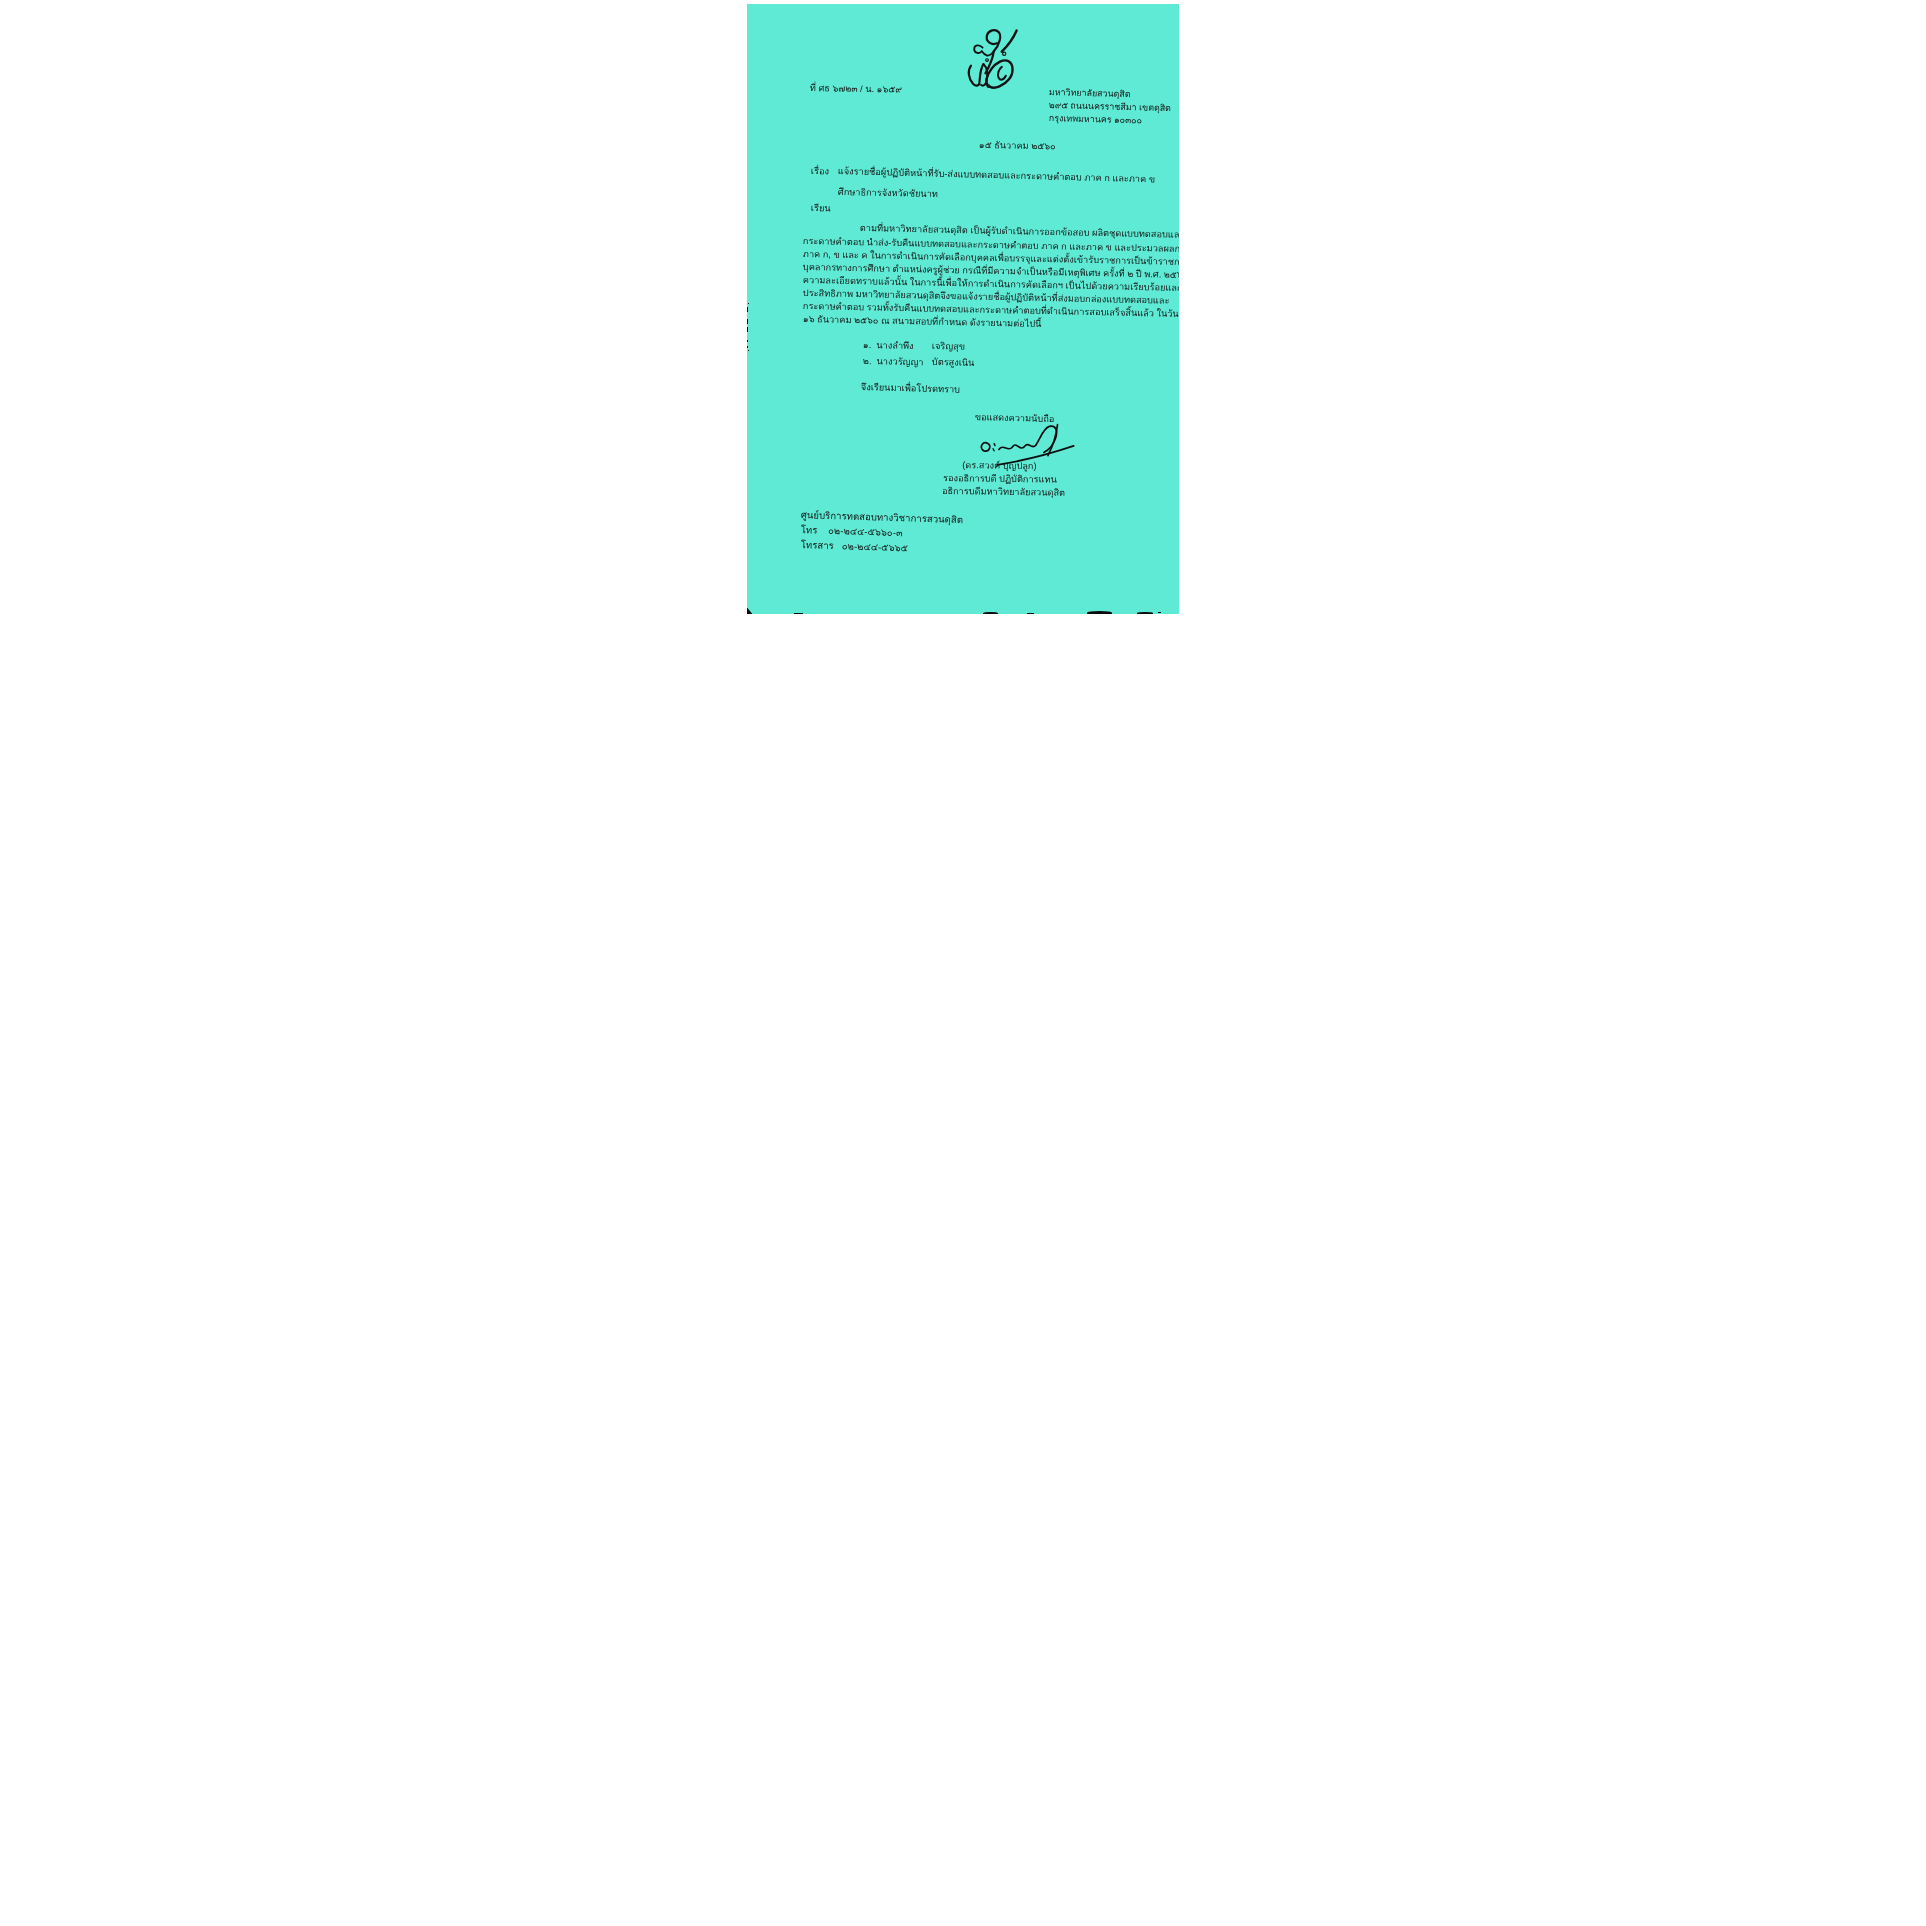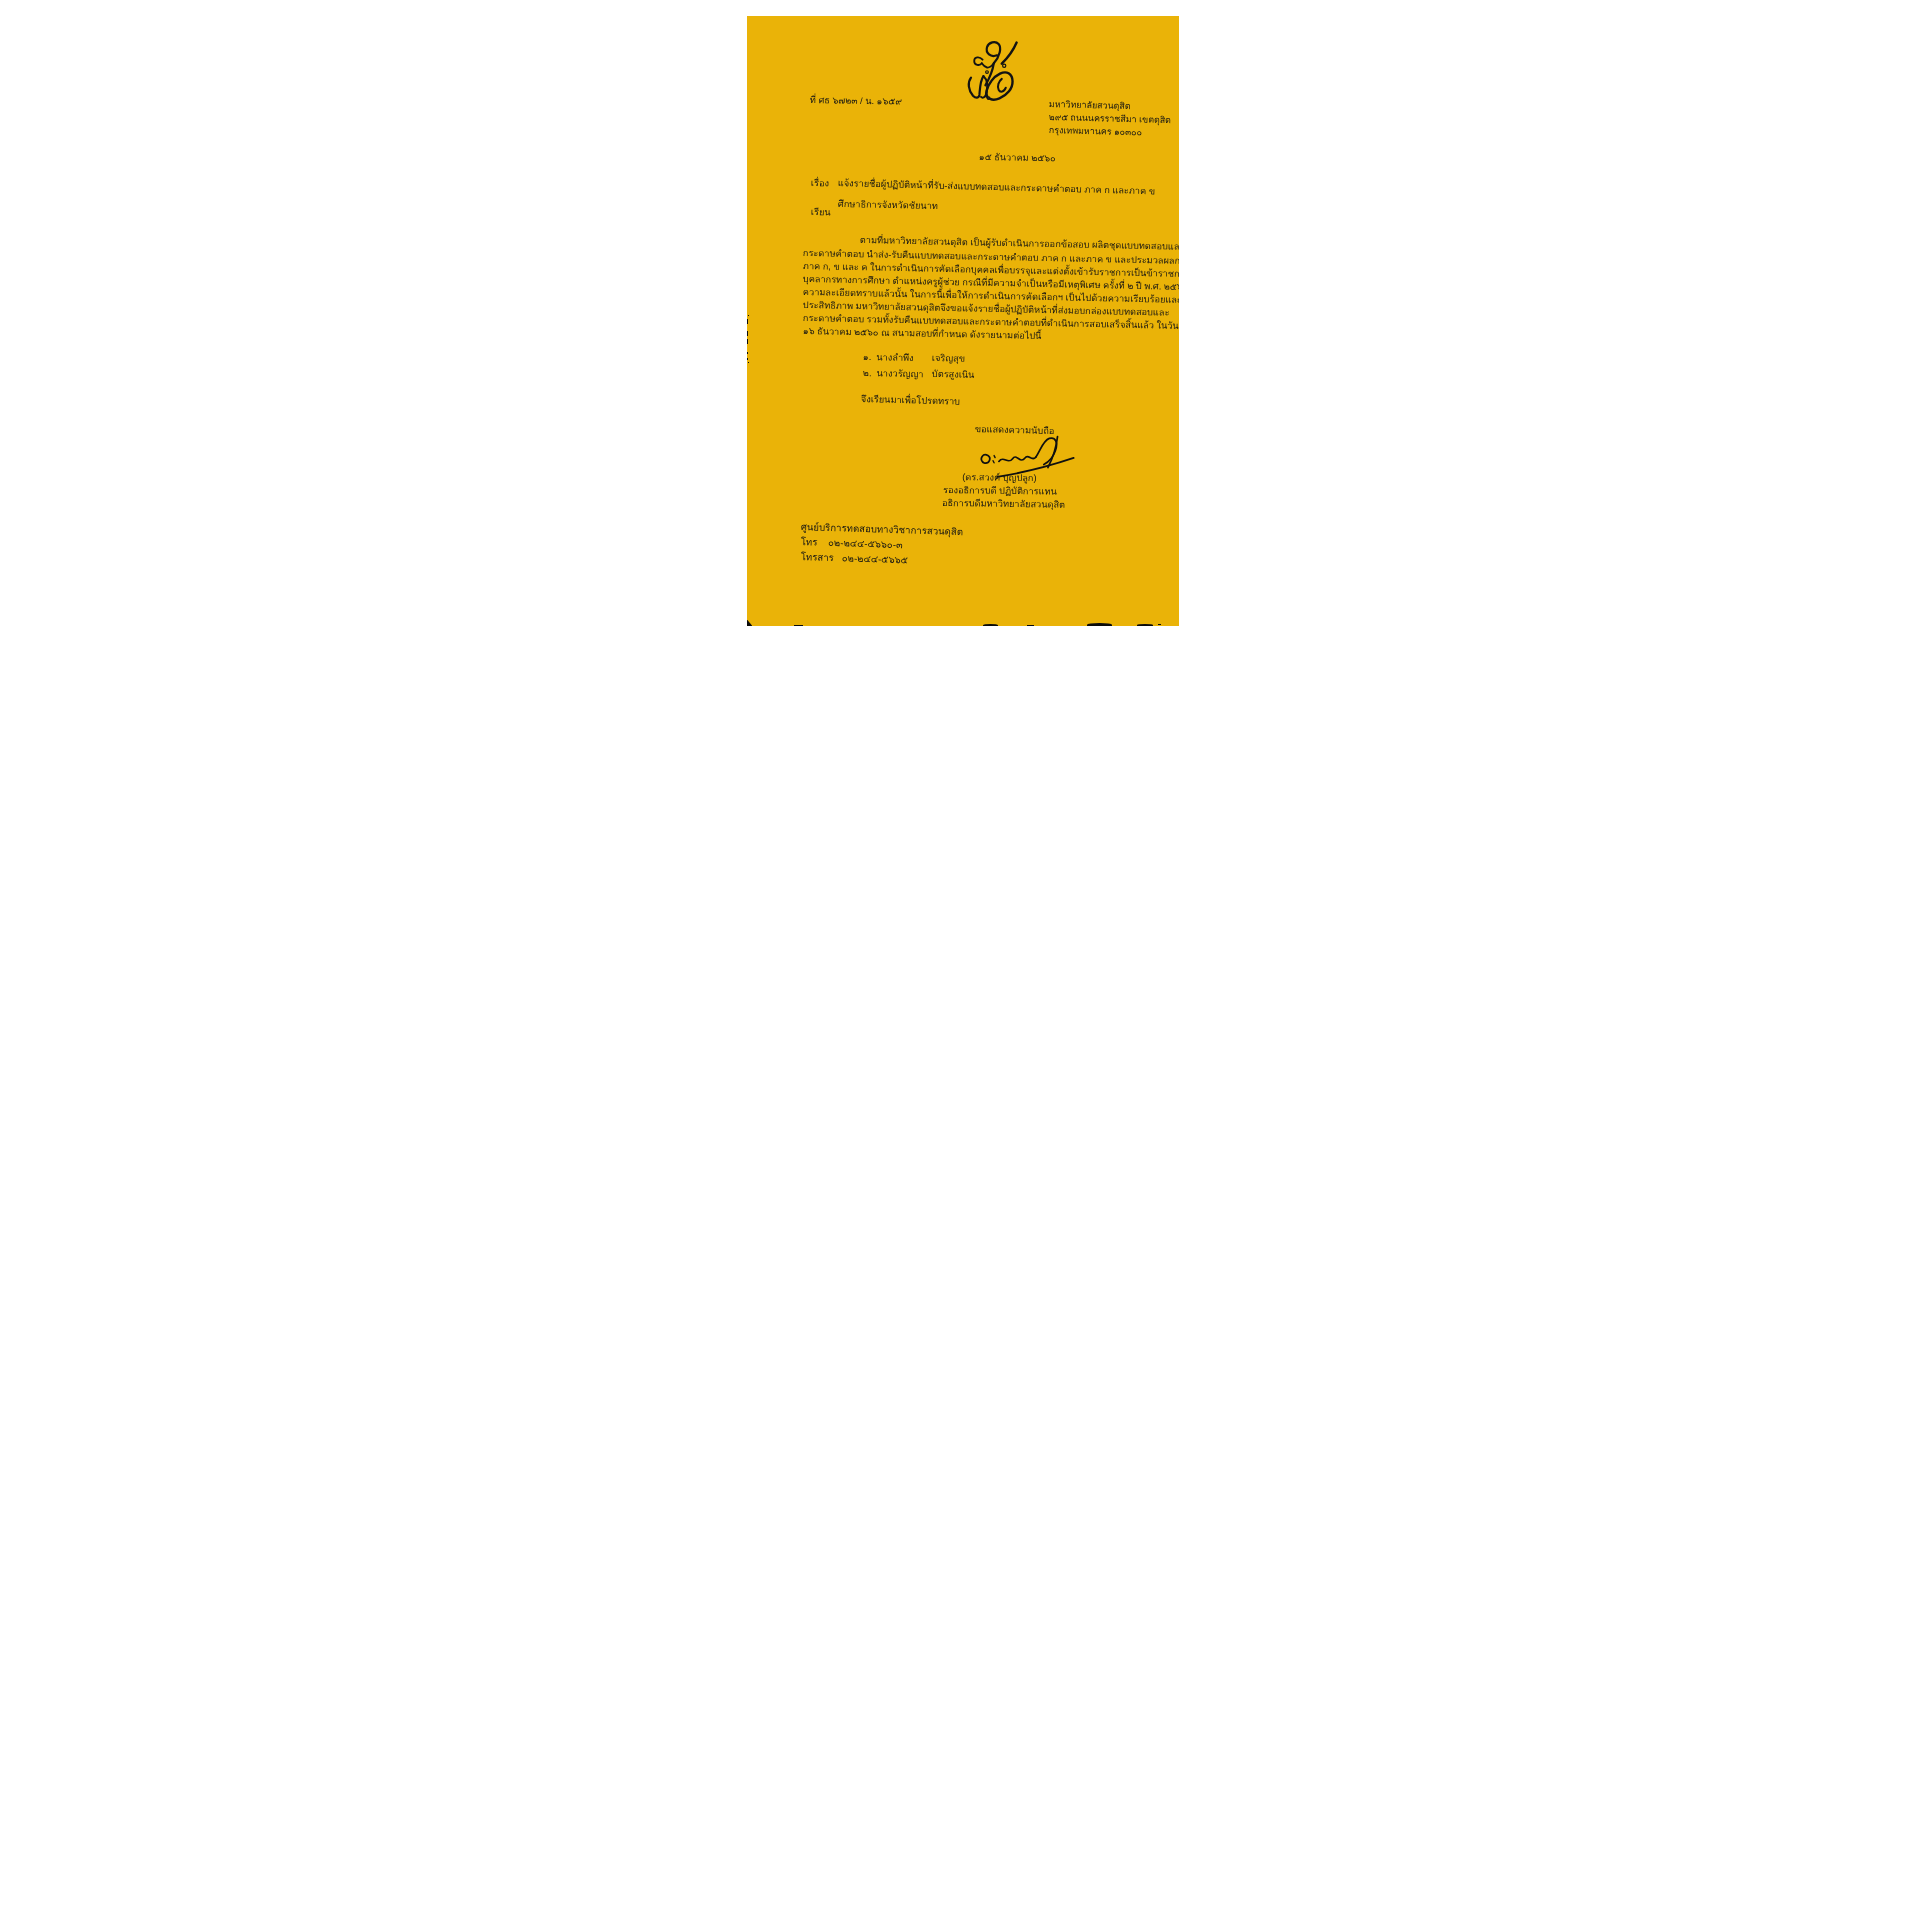--- a/index.html
+++ b/index.html
@@ -1,20 +1,20 @@
 <!DOCTYPE html>
 <html style="font-size:6.2px"><head>
 <meta charset="utf-8">
 <style>
   html,body{margin:0;padding:0;background:#ffffff;}
   .page{
     position:relative;
     width:432px;height:610px;
-    margin:16px auto;
-    background:#eab308;
+    margin:4px auto;
+    background:#5eead4;
     color:#131313;
     font-family:"Liberation Sans", sans-serif;
     overflow:hidden;
   }
   .t{
     position:absolute;
     white-space:nowrap;
     transform-origin:0 0;
     line-height:1.2;
     color:#131313;
@@ -58,21 +58,21 @@
 
   <div class="t fs23 r15" style="left:302px;top:83px;">มหาวิทยาลัยสวนดุสิต</div>
   <div class="t fs23 r15" style="left:302px;top:96px;">๒๙๕ ถนนนครราชสีมา เขตดุสิต</div>
   <div class="t fs23 r15" style="left:302px;top:109px;">กรุงเทพมหานคร ๑๐๓๐๐</div>
 
   <div class="t fs24 r10" style="left:232px;top:136px;">๑๕  ธันวาคม  ๒๕๖๐</div>
 
   <div class="t fs24 r10" style="left:64px;top:162px;">เรื่อง</div>
   <div class="t fs24 r15" style="left:91px;top:162px;">แจ้งรายชื่อผู้ปฏิบัติหน้าที่รับ-ส่งแบบทดสอบและกระดาษคำตอบ ภาค ก และภาค ข</div>
 
-  <div class="t fs24 r10" style="left:64px;top:191px;">เรียน</div>
+  <div class="t fs24 r10" style="left:64px;top:199px;">เรียน</div>
   <div class="t fs24 r12" style="left:91px;top:183px;">ศึกษาธิการจังหวัดชัยนาท</div>
 
   <div class="t fs24 r12" style="left:113px;top:219px;">ตามที่มหาวิทยาลัยสวนดุสิต เป็นผู้รับดำเนินการออกข้อสอบ ผลิตชุดแบบทดสอบและ</div>
   <div class="t fs24 r12" style="left:56px;top:232px;">กระดาษคำตอบ นำส่ง-รับคืนแบบทดสอบและกระดาษคำตอบ ภาค ก และภาค ข  และประมวลผลการคัดเลือก</div>
   <div class="t fs24 r12" style="left:56px;top:245px;">ภาค ก, ข และ ค  ในการดำเนินการคัดเลือกบุคคลเพื่อบรรจุและแต่งตั้งเข้ารับราชการเป็นข้าราชการครูและ</div>
   <div class="t fs24 r12" style="left:56px;top:258px;">บุคลากรทางการศึกษา ตำแหน่งครูผู้ช่วย กรณีที่มีความจำเป็นหรือมีเหตุพิเศษ  ครั้งที่ ๒ ปี พ.ศ. ๒๕๖๐</div>
   <div class="t fs24 r12" style="left:56px;top:271px;">ความละเอียดทราบแล้วนั้น ในการนี้เพื่อให้การดำเนินการคัดเลือกฯ เป็นไปด้วยความเรียบร้อยและมี</div>
   <div class="t fs24 r12" style="left:56px;top:284px;">ประสิทธิภาพ มหาวิทยาลัยสวนดุสิตจึงขอแจ้งรายชื่อผู้ปฏิบัติหน้าที่ส่งมอบกล่องแบบทดสอบและ</div>
   <div class="t fs24 r12" style="left:56px;top:297px;">กระดาษคำตอบ รวมทั้งรับคืนแบบทดสอบและกระดาษคำตอบที่ดำเนินการสอบเสร็จสิ้นแล้ว ในวันเสาร์ที่</div>
   <div class="t fs24 r12" style="left:56px;top:310px;">๑๖ ธันวาคม ๒๕๖๐   ณ สนามสอบที่กำหนด ดังรายนามต่อไปนี้</div>

